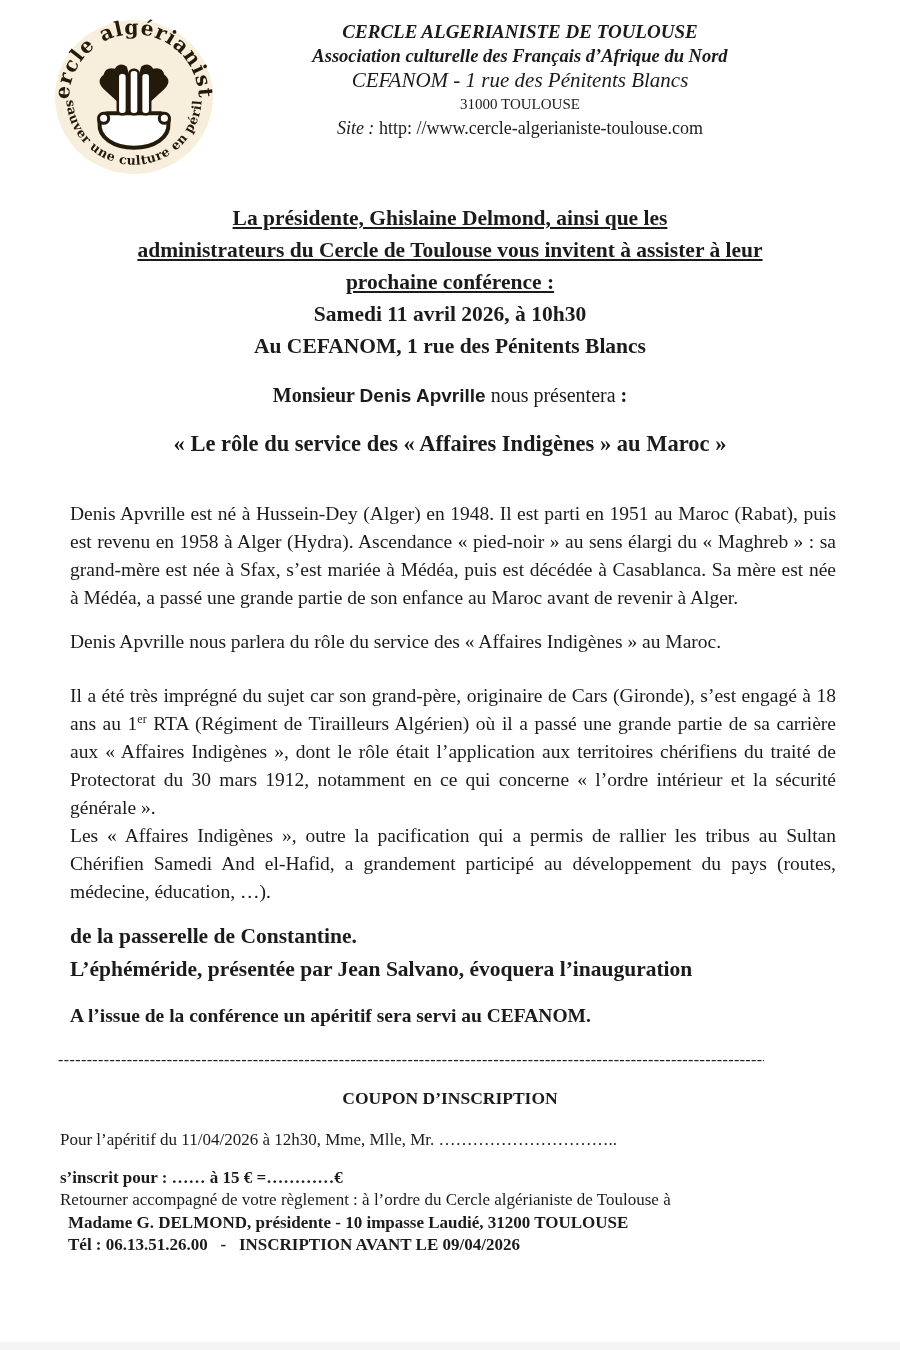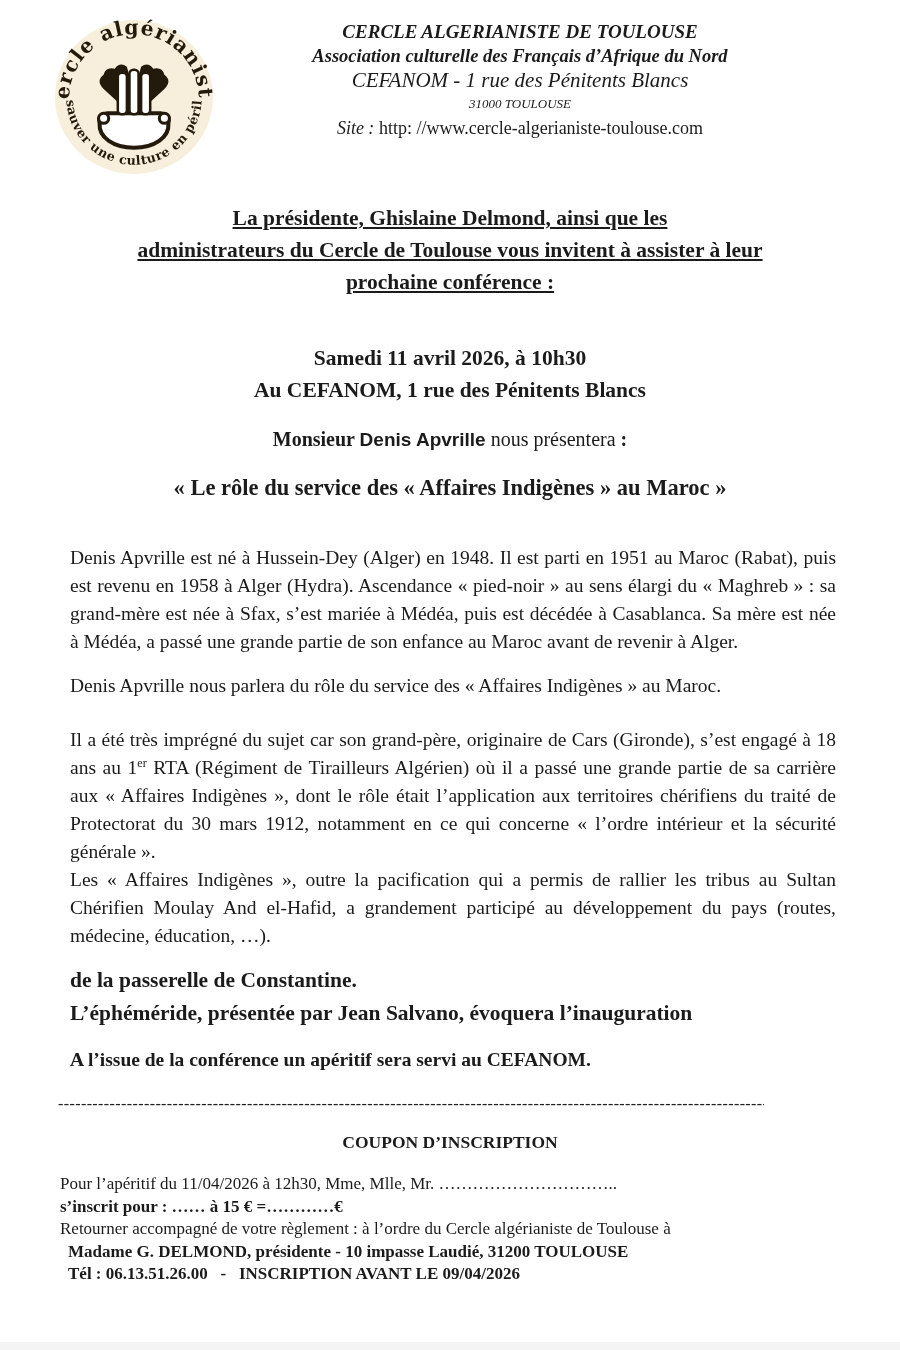--- a/index.html
+++ b/index.html
@@ -38,35 +38,34 @@
   .letterhead {
     margin-left: 240px;
     width: 560px;
     padding-top: 20px;
     text-align: center;
   }
   .lh-line { line-height: 24px; }
   .lh1 { font-size: 19px;   font-weight: bold; font-style: italic; }
   .lh2 { font-size: 18.5px; font-weight: bold; font-style: italic; }
   .lh3 { font-size: 21px; font-style: italic; }
-  .lh4 { font-size: 13px; font-style: italic; }
+  .lh4 { font-size: 15px; }
   .lh5 { font-size: 18px; }
   .site-label { font-style: italic; }
   
   .invitation {
     margin: 62px 78px 0;
     text-align: center;
     font-weight: bold;
     font-size: 21.5px;
     line-height: 32px;
     text-decoration: underline;
   }
   
   .event-date-block {
-    margin-top: 44px;
     text-align: center;
     font-weight: bold;
     font-size: 21.5px;
     line-height: 32px;
   }
   .presenter {
     margin-top: 22px;
     text-align: center;
     font-size: 20px;
   }
@@ -121,21 +120,21 @@
   .coupon { margin: 0 60px; font-size: 17px; }
   .coupon-title {
     margin-top: 18px;
     text-align: center;
     font-weight: bold;
     font-size: 17.5px;
     line-height: 22px;
   }
   .coupon-line { line-height: 22.5px; white-space: pre-wrap; }
   .c1 { margin-top: 20px; }
-  .c2 { font-weight: bold; }
+  .c2 { font-weight: bold; margin-top: 15px; }
   .c4 { font-weight: bold; padding-left: 8px; }
   .c5 { font-weight: bold; padding-left: 8px; }
   .scan-edge {
     position: absolute;
     left: 0; right: 0; bottom: 0;
     height: 8px;
     background: #f4f4f4;
   }
 </style>
 </head>
@@ -192,21 +191,21 @@
   <div class="presenter">
     <span class="presenter-prefix">Monsieur </span><span class="presenter-name">Denis Apvrille</span><span> nous présentera </span><span class="presenter-colon">:</span>
   </div>
 
   <div class="talk-title">« Le rôle du service des « Affaires Indigènes » au Maroc »</div>
 
   <div class="content">
     <p class="body-par bio">Denis Apvrille est né à Hussein-Dey (Alger) en 1948. Il est parti en 1951 au Maroc (Rabat), puis est revenu en 1958 à Alger (Hydra). Ascendance « pied-noir » au sens élargi du « Maghreb » : sa grand-mère est née à Sfax, s’est mariée à Médéa, puis est décédée à Casablanca. Sa mère est née à Médéa, a passé une grande partie de son enfance au Maroc avant de revenir à Alger.</p>
     <p class="body-par summary">Denis Apvrille nous parlera du rôle du service des « Affaires Indigènes » au Maroc.</p>
     <p class="body-par para1"><span>Il a été très imprégné du sujet car son grand-père, originaire de Cars (Gironde), s’est engagé à 18 ans au 1</span><sup class="ord">er</sup><span> RTA (Régiment de Tirailleurs Algérien) où il a passé une grande partie de sa carrière aux « Affaires Indigènes », dont le rôle était l’application aux territoires chérifiens du traité de Protectorat du 30 mars 1912, notamment en ce qui concerne « l’ordre intérieur et la sécurité générale ».</span></p>
-    <p class="body-par para2">Les « Affaires Indigènes », outre la pacification qui a permis de rallier les tribus au Sultan Chérifien Moulay And el-Hafid, a grandement participé au développement du pays (routes, médecine, éducation, …).</p>
+    <p class="body-par para2">Les « Affaires Indigènes », outre la pacification qui a permis de rallier les tribus au Sultan Chérifien Samedi And el-Hafid, a grandement participé au développement du pays (routes, médecine, éducation, …).</p>
     <div class="ephemeride">
       <div>de la passerelle de Constantine.</div>
       <div>L’éphéméride, présentée par Jean Salvano, évoquera l’inauguration</div>
     </div>
     <div class="aperitif">A l’issue de la conférence un apéritif sera servi au CEFANOM.</div>
   </div>
 
   <div class="cut-line">--------------------------------------------------------------------------------------------------------------------------------------------</div>
 
   <div class="coupon">

